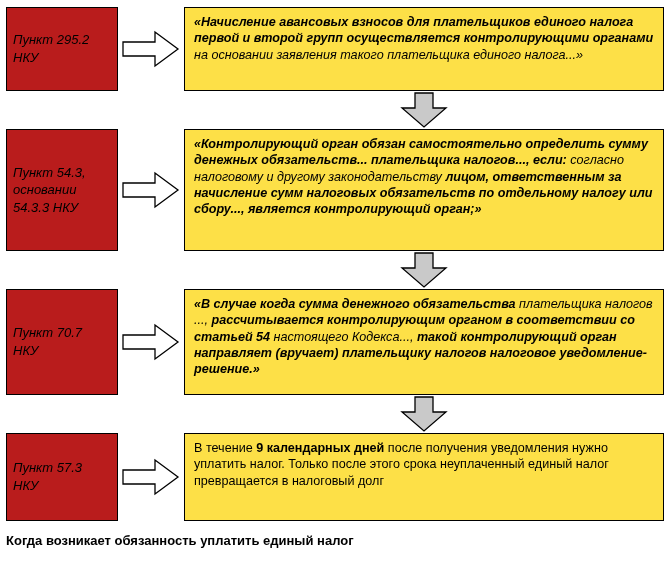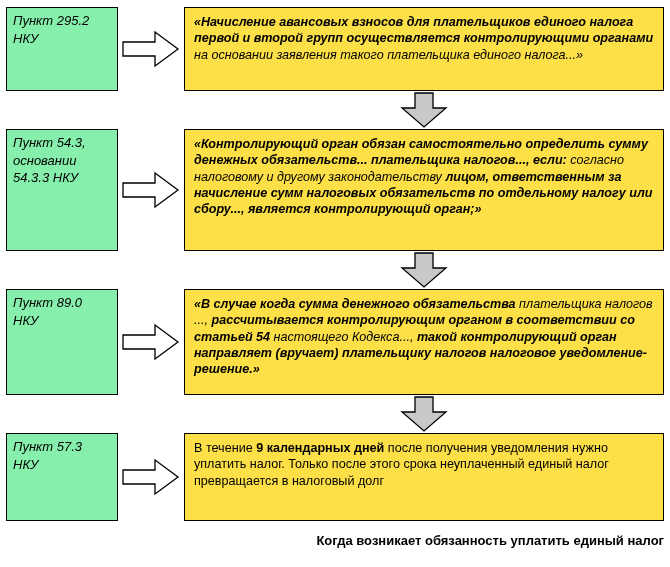--- a/index.html
+++ b/index.html
@@ -21,22 +21,23 @@
     display: grid;
     grid-template-columns: 112px 66px 1fr;
     align-items: stretch;
   }
   .row.r1 { min-height: 84px; }
   .row.r2 { min-height: 122px; }
   .row.r3 { min-height: 106px; }
   .row.r4 { min-height: 88px; }
   .label-box {
     border: 1px solid #000;
-    background: #86efac;
+    background: #b91c1c;
     display: flex;
+    align-items: center;
     padding: 4px 6px;
     font-size: 13px;
     font-style: italic;
     line-height: 1.35;
   }
   .h-arrow {
     display: flex;
     align-items: center;
     justify-content: center;
     padding: 0 2px;
@@ -56,21 +57,21 @@
   }
   .v-arrow {
     grid-column: 3;
     display: flex;
     align-items: center;
     justify-content: center;
   }
   .v-arrow svg { display: block; }
   .caption {
     margin-top: 12px;
-    text-align: right;
+    text-align: left;
     font-weight: bold;
     font-size: 13px;
   }
 </style>
 </head>
 <body>
 
 <div class="page">
 
   <div class="row r1">
@@ -108,21 +109,21 @@
   <div class="v-arrow-row">
     <div class="v-arrow">
       <svg width="48" height="36" viewBox="0 0 48 36">
         <polygon points="15,1 33,1 33,16 46,16 24,35 2,16 15,16" fill="#c9c9c9" stroke="#000000" stroke-width="1.3"></polygon>
       </svg>
     </div>
   </div>
 
   <div class="row r3">
     <div class="label-box">
-      <span>Пункт 89.0 НКУ</span>
+      <span>Пункт 70.7 НКУ</span>
     </div>
     <div class="h-arrow">
       <svg width="58" height="40" viewBox="0 0 58 40">
         <polygon points="1,13 33,13 33,3 56,20 33,37 33,27 1,27" fill="#ffffff" stroke="#000000" stroke-width="1.3"></polygon>
       </svg>
     </div>
     <div class="quote-box"><span style="font-weight: bold; font-style: italic;">«В случае когда сумма денежного обязательства </span><span style="font-weight: normal; font-style: italic;">плательщика налогов ..., </span><span style="font-weight: bold; font-style: italic;">рассчитывается контролирующим органом в соответствии со статьей 54 </span><span style="font-weight: normal; font-style: italic;">настоящего Кодекса..., </span><span style="font-weight: bold; font-style: italic;">такой контролирующий орган направляет (вручает) плательщику налогов налоговое уведомление-решение.»</span></div>
   </div>
 
   <div class="v-arrow-row">

